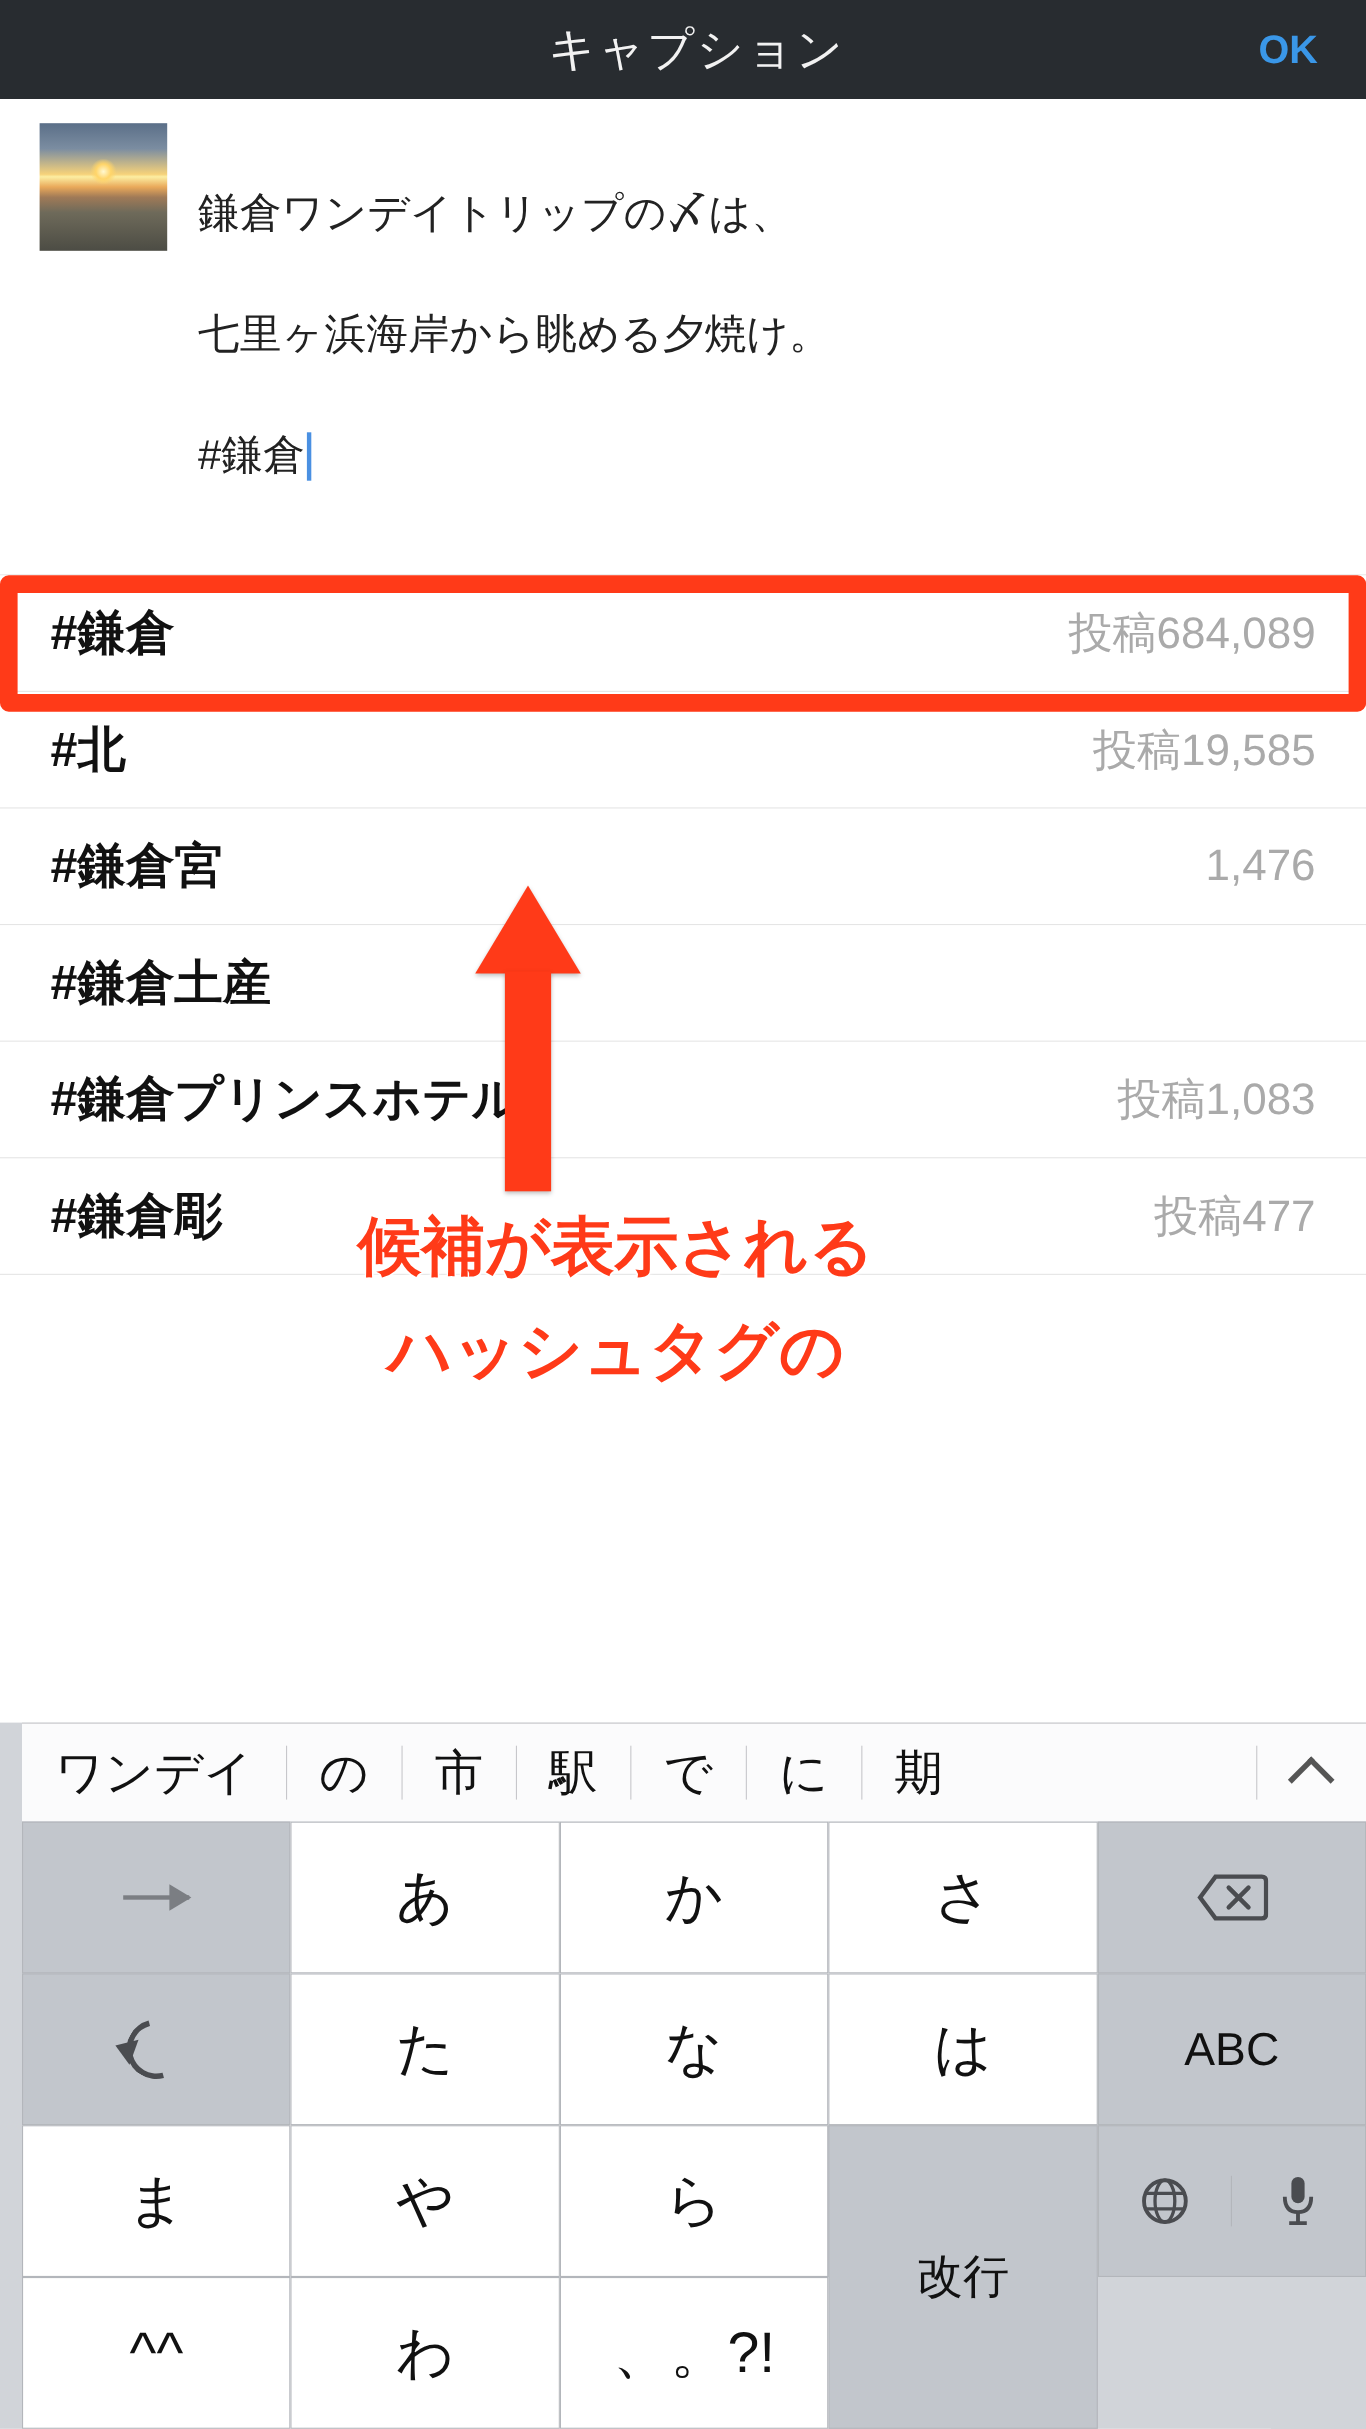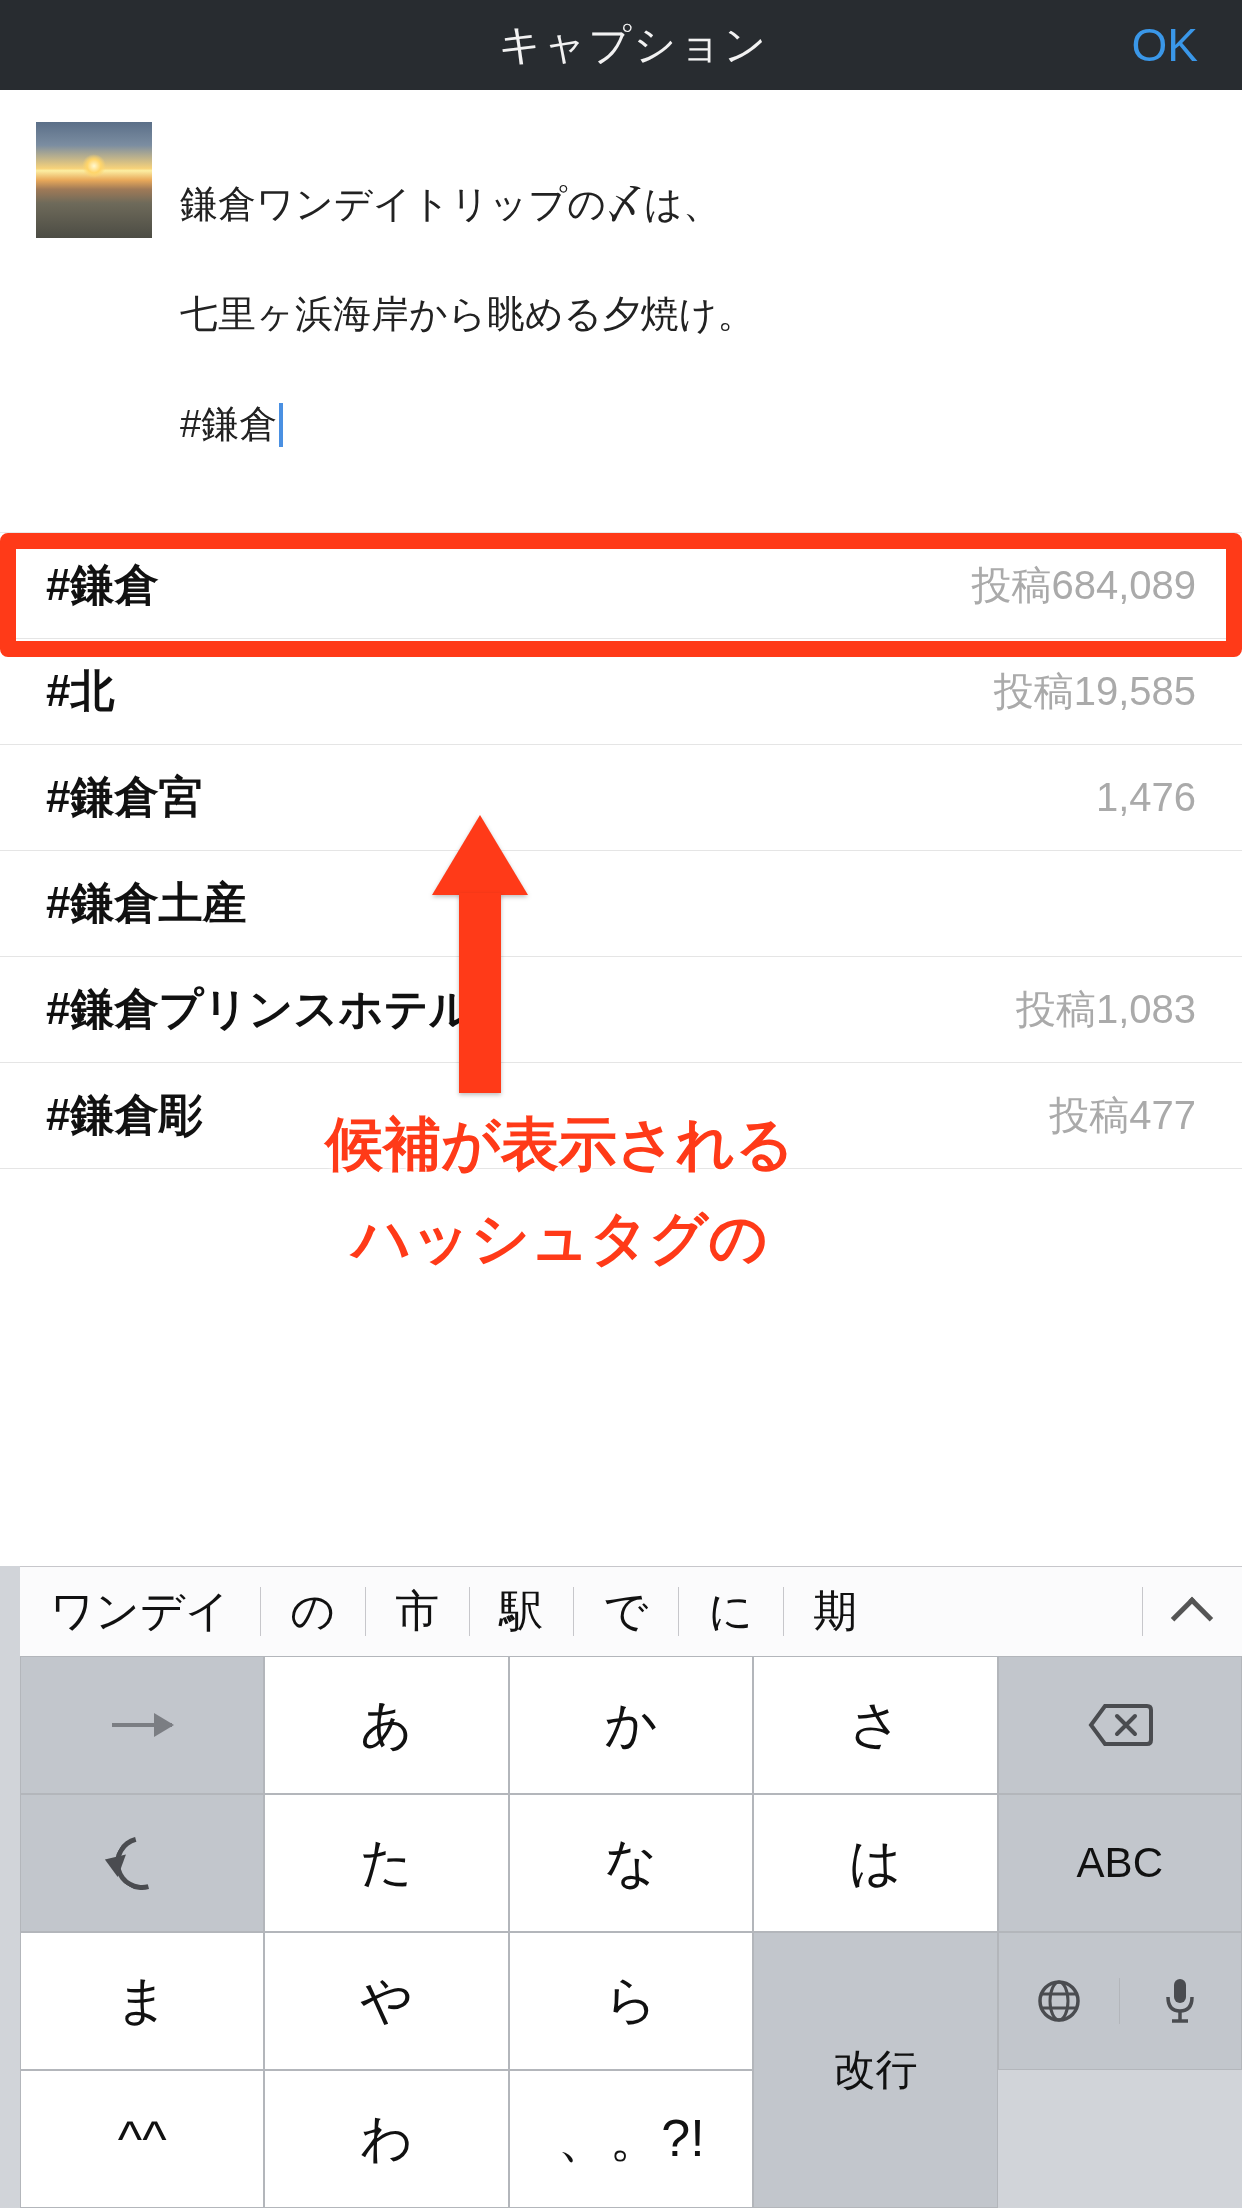--- a/index.html
+++ b/index.html
@@ -9,25 +9,25 @@
       width: 100%;
       height: 90px;
       background: #282c30;
       display: flex;
       align-items: center;
       justify-content: center;
       position: relative;
       padding-left: 25px;
     }
     .header-title { color: #f2f2f2; font-size: 42px; font-weight: 400; letter-spacing: 2px; }
-    .header-ok { position: absolute; right: 44px; color: #3a97e8; font-size: 46px; font-weight: 400; }
+    .header-ok { position: absolute; right: 44px; color: #3a97e8; font-size: 36px; font-weight: 700; }
 
     .caption-area {
       display: flex;
-      padding: 32px 36px 24px 36px;
+      padding: 22px 36px 24px 36px;
       gap: 28px;
       border-bottom: 1px solid #e9e9e9;
       min-height: 156px;
     }
     .thumb {
       width: 116px; height: 116px; flex: 0 0 116px;
       background: linear-gradient(to bottom, #5b6f88 0%, #7b8da1 20%, #f6d27a 40%, #fceea2 42%, #e9a95a 50%, #a07a57 58%, #6e6a5a 70%, #4c4c44 100%);
       position: relative;
     }
     .thumb::after {

